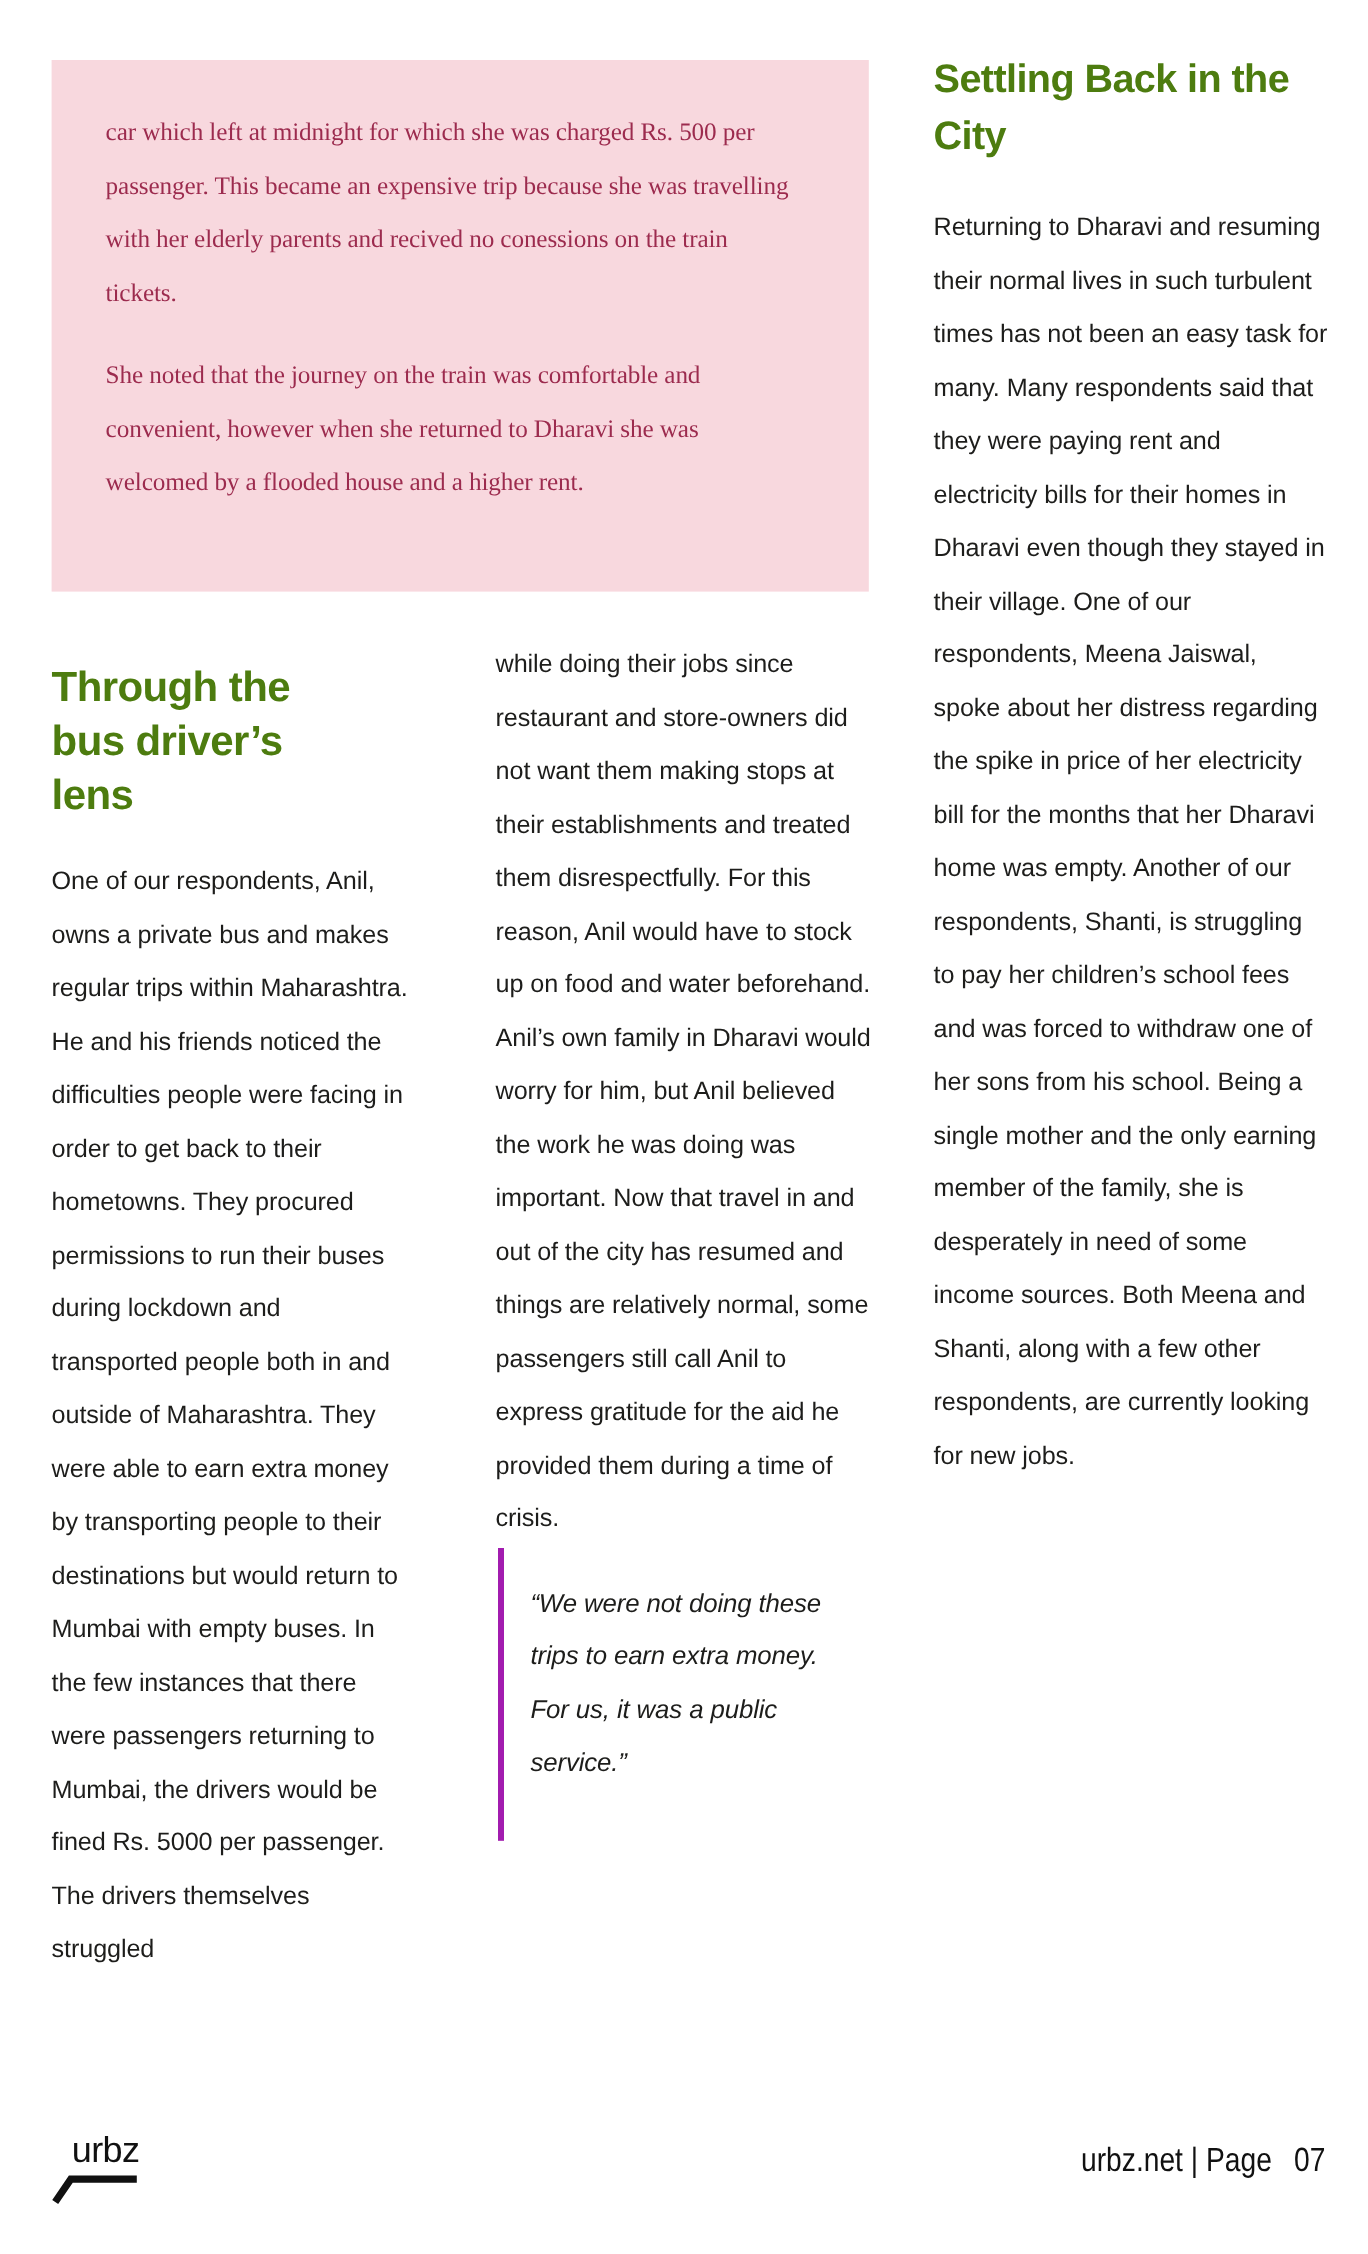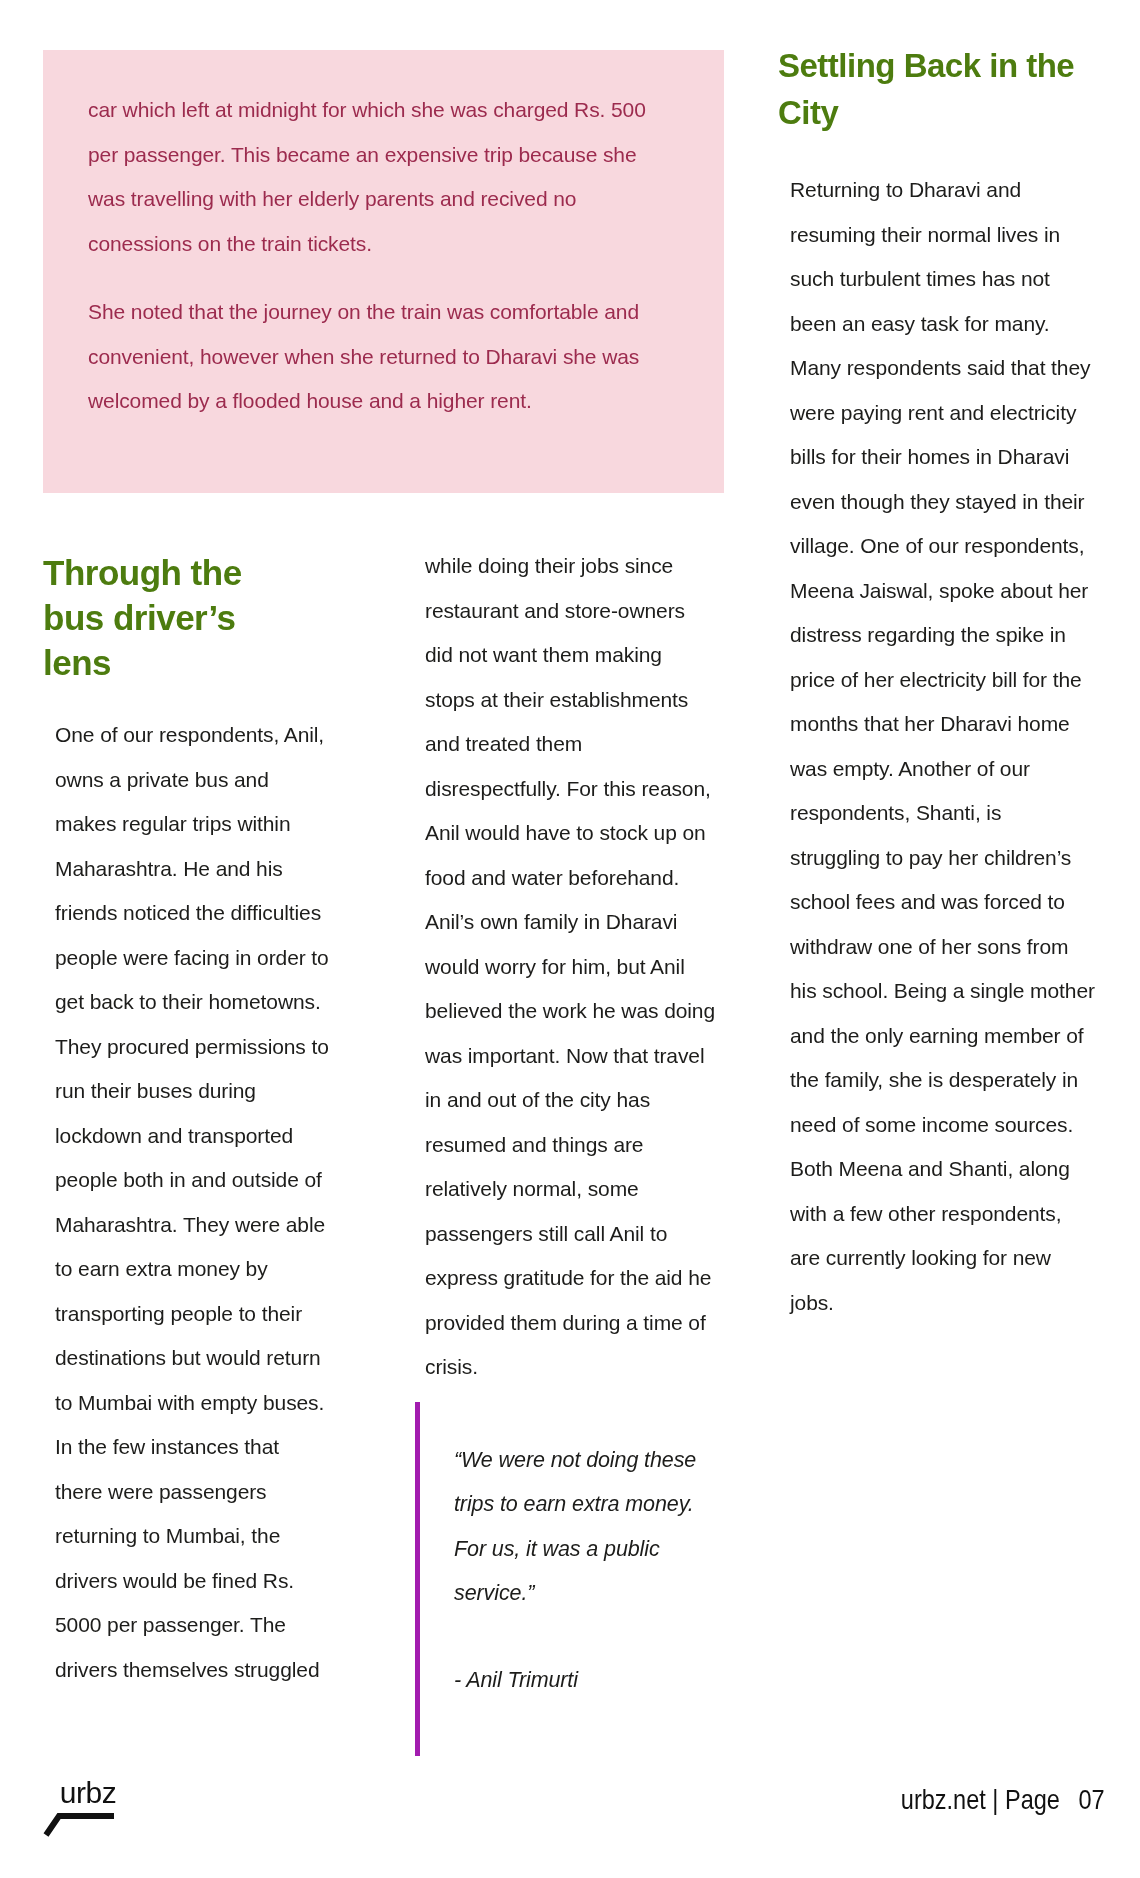--- a/index.html
+++ b/index.html
@@ -22,27 +22,28 @@
     box-sizing: border-box;
     padding: 38px 45px 0 45px;
   }
   .highlight-box p {
     margin: 0;
     max-width: 572px;
     font-size: 21px;
     line-height: 44.5px;
     letter-spacing: -0.1px;
     color: #9c2b4e;
+    font-family: Liberation Serif, serif;
   }
   .highlight-box p + p { margin-top: 24px; }
 
   
   .col { position: absolute; box-sizing: border-box; }
   .col p {
-    margin: 12px;
+    margin: 0;
     font-size: 21px;
     line-height: 44.5px;
     letter-spacing: -0.1px;
     color: #1d1d1b;
   }
   .col-left  { left: 43px;  top: 550px; width: 298px; }
   .col-mid   { left: 413px; top: 532px; width: 316px; }
   .col-right { left: 778px; top: 42px;  width: 330px; }
 
   h2 {
@@ -119,21 +120,20 @@
 
   <section class="col col-left">
     <h2>Through the bus driver’s lens</h2>
     <p>One of our respondents, Anil, owns a private bus and makes regular trips within Maharashtra. He and his friends noticed the difficulties people were facing in order to get back to their hometowns. They procured permissions to run their buses during lockdown and transported people both in and outside of Maharashtra. They were able to earn extra money by transporting people to their destinations but would return to Mumbai with empty buses. In the few instances that there were passengers returning to Mumbai, the drivers would be fined Rs. 5000 per passenger. The drivers themselves struggled</p>
   </section>
 
   <section class="col col-mid">
     <p>while doing their jobs since restaurant and store-owners did not want them making stops at their establishments and treated them disrespectfully. For this reason, Anil would have to stock up on food and water beforehand. Anil’s own family in Dharavi would worry for him, but Anil believed the work he was doing was important. Now that travel in and out of the city has resumed and things are relatively normal, some passengers still call Anil to express gratitude for the aid he provided them during a time of crisis.</p>
     <blockquote class="pull-quote">
       <p class="quote-text">“We were not doing these trips to earn extra money. For us, it was a public service.”</p>
-      <p class="quote-attribution">- Anil Trimurti</p>
     </blockquote>
   </section>
 
   <section class="col col-right">
     <h2>Settling Back in the City</h2>
     <p>Returning to Dharavi and resuming their normal lives in such turbulent times has not been an easy task for many. Many respondents said that they were paying rent and electricity bills for their homes in Dharavi even though they stayed in their village. One of our respondents, Meena Jaiswal, spoke about her distress regarding the spike in price of her electricity bill for the months that her Dharavi home was empty. Another of our respondents, Shanti, is struggling to pay her children’s school fees and was forced to withdraw one of her sons from his school. Being a single mother and the only earning member of the family, she is desperately in need of some income sources. Both Meena and Shanti, along with a few other respondents, are currently looking for new jobs.</p>
   </section>
 
   <div class="footer-logo">
     <span class="logo-text">urbz</span>

